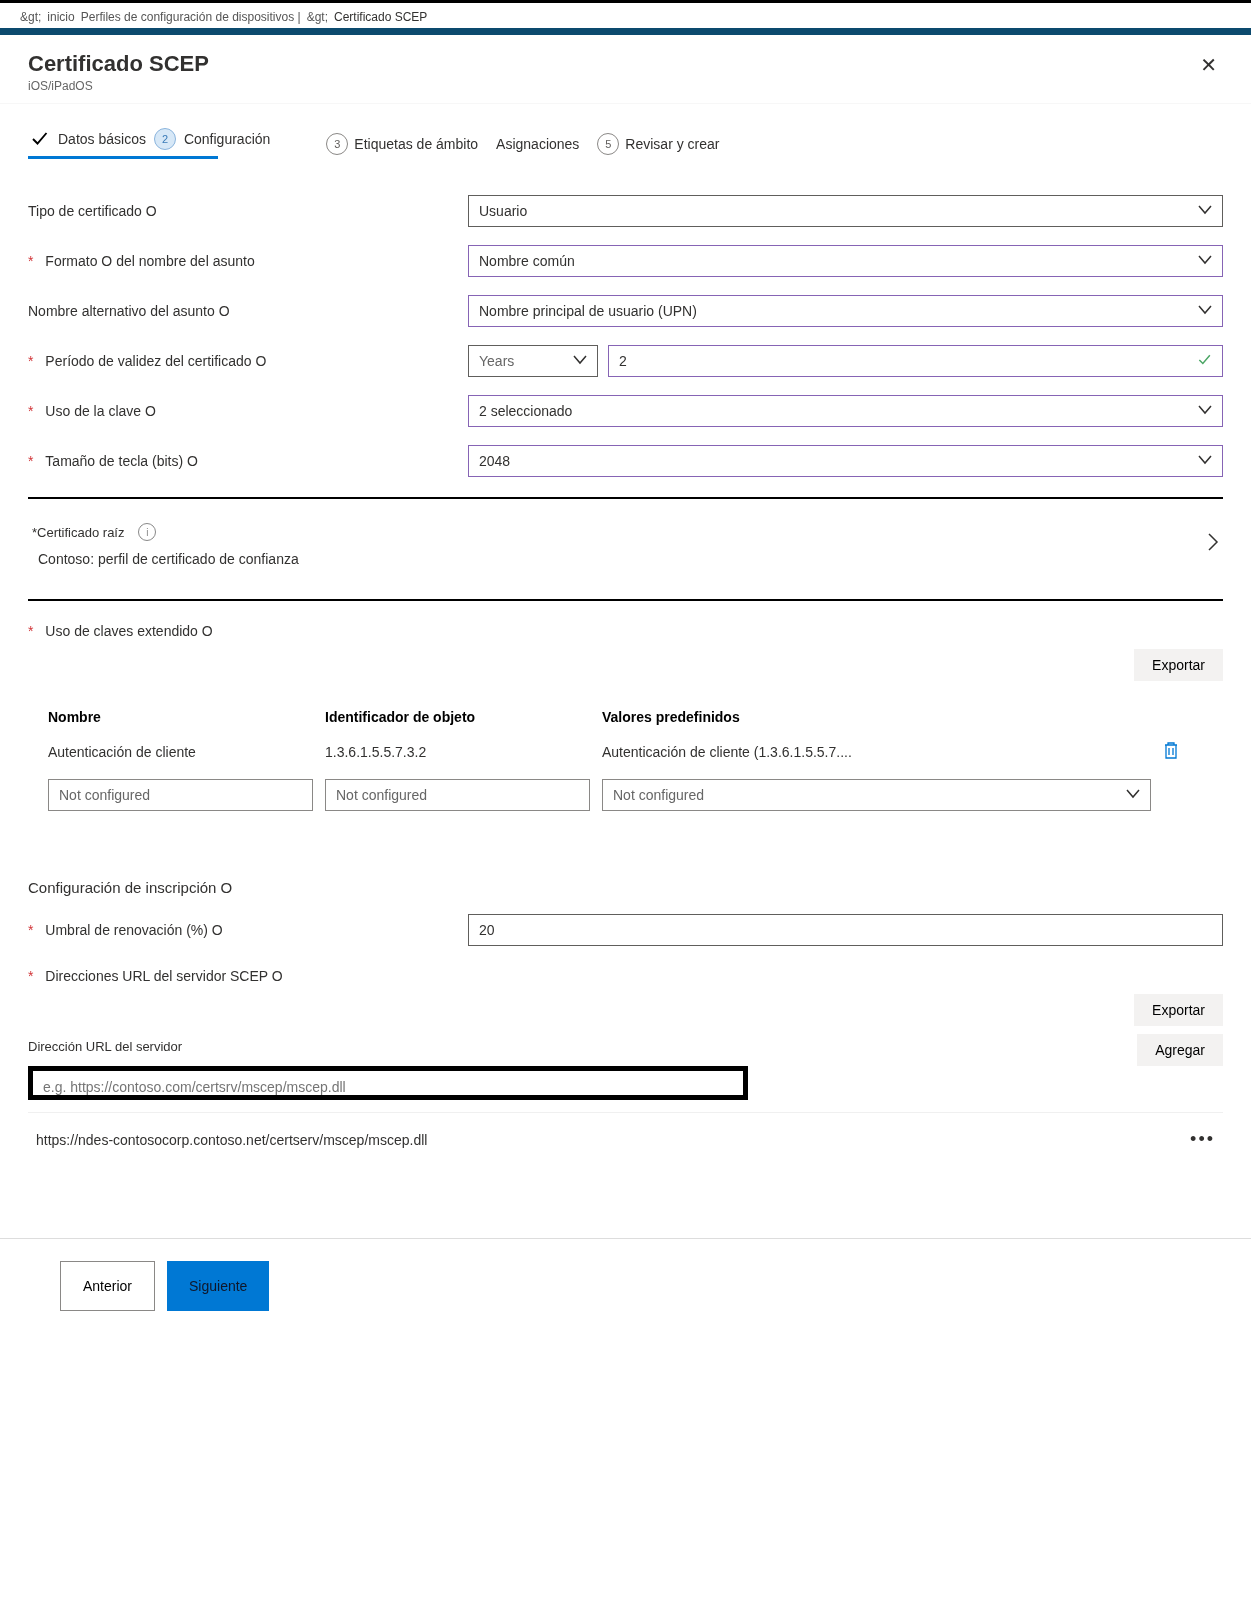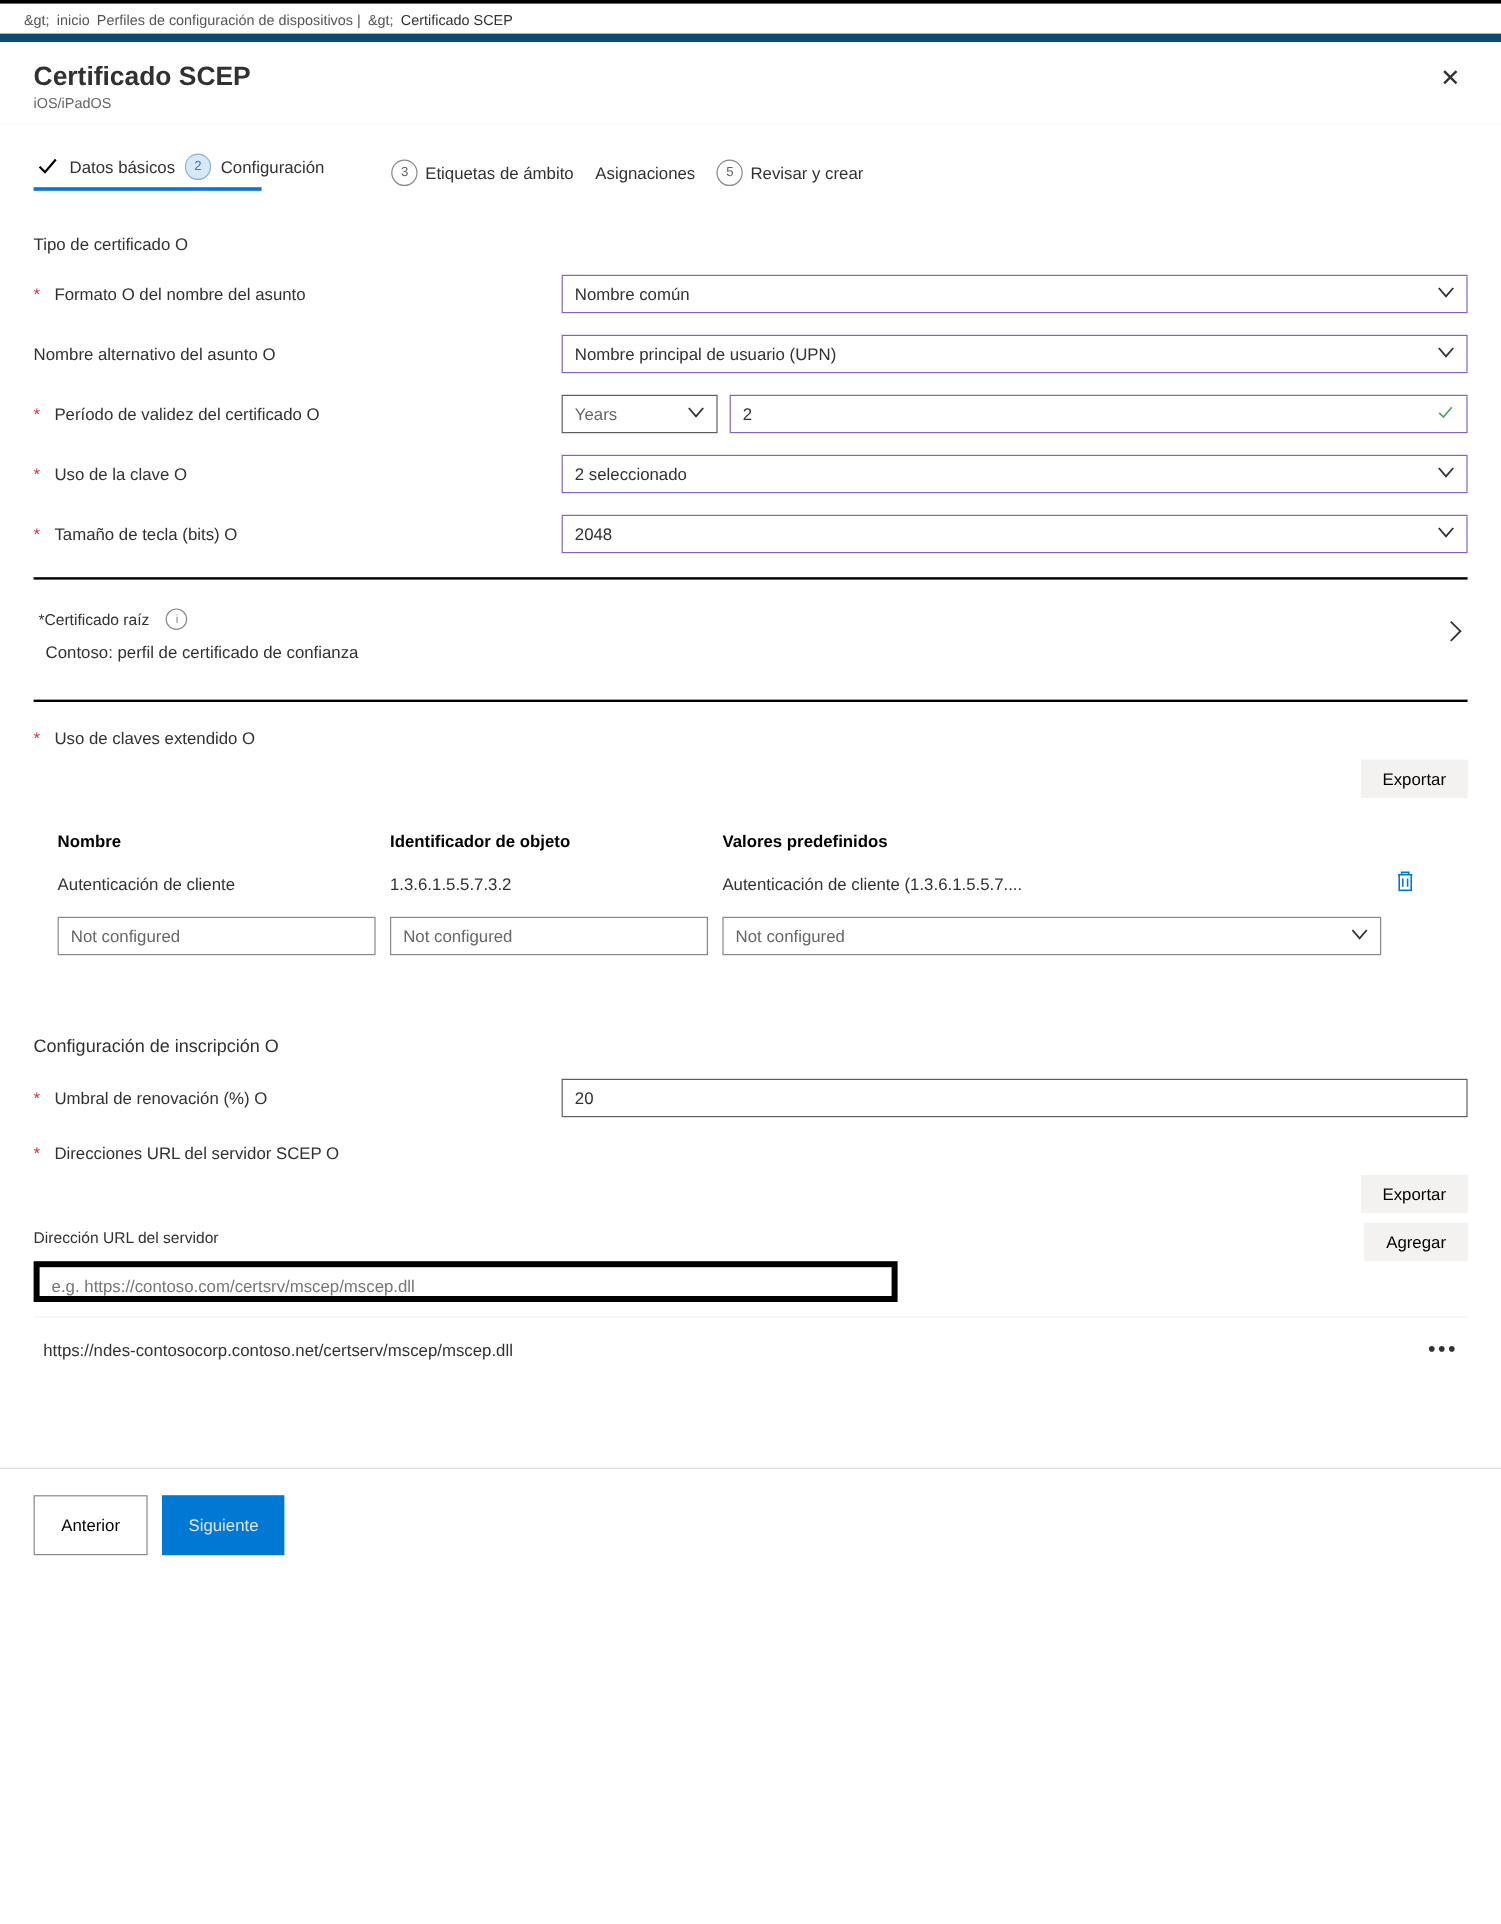--- a/index.html
+++ b/index.html
@@ -113,24 +113,24 @@
     border-top: 1px solid #f0f0f0; margin-top: 12px;
   }
   .dots { font-size: 18px; letter-spacing: 2px; cursor: pointer; }
   .footer {
     position: relative; margin-top: 60px;
     border-top: 1px solid #ddd; padding: 22px 28px;
     display: flex; gap: 12px;
   }
   .btn-outline {
     border: 1px solid #8a8886; background: #fff;
-    padding: 16px 22px; font-size: 14px; cursor: pointer;
+    padding: 16px 22px; font-size: 14px; cursor: pointer; margin-left: 32px;
   }
   .btn-primary {
-    border: none; background: #0078d4; color: #e5e5e5;
+    border: none; background: #0078d4; color: #0f172a;
     padding: 8px 22px; font-size: 14px; cursor: pointer; text-align: center;
   }
   .flex-between { display:flex; justify-content:space-between; align-items:center; }
 </style>
 </head>
 <body>
 
 <div class="top-border"></div>
 
 <div class="breadcrumb">
@@ -174,20 +174,30 @@
       <span>Asignaciones</span>
     </div>
     <div class="step">
       <span class="step-circle">5</span>
       <span>Revisar y crear</span>
     </div>
   </div>
 
   <div class="form-row">
     <div class="lbl">Tipo de certificado O</div>
+    <div class="ctrl-col">
+      <div class="select-box full">
+        <span class="txt">Usuario</span>
+        <span class="chevron">
+          <svg width="14" height="10" viewBox="0 0 14 10">
+              <path d="M1 1 L7 8 L13 1" stroke="#323130" stroke-width="1.5" fill="none"></path>
+            </svg>
+        </span>
+      </div>
+    </div>
   </div>
 
   <div class="form-row">
     <div class="lbl"><span class="req">*</span>&nbsp;<span>Formato O del nombre del asunto</span></div>
     <div class="ctrl-col">
       <div class="select-box full purple">
         <span class="txt">Nombre común</span>
         <span class="chevron">
           <svg width="14" height="10" viewBox="0 0 14 10">
               <path d="M1 1 L7 8 L13 1" stroke="#323130" stroke-width="1.5" fill="none"></path>

